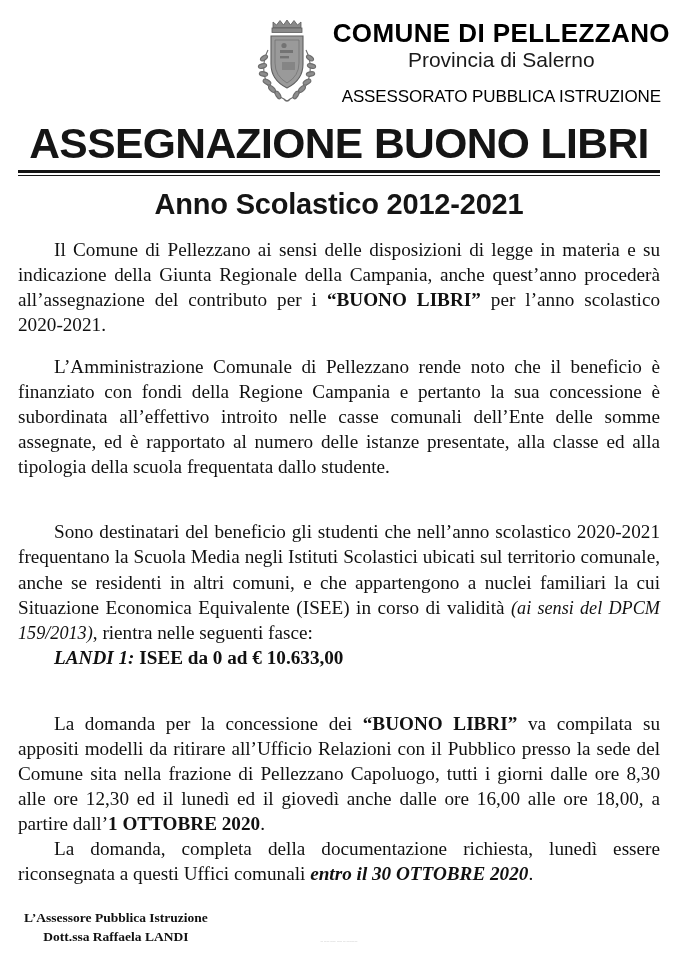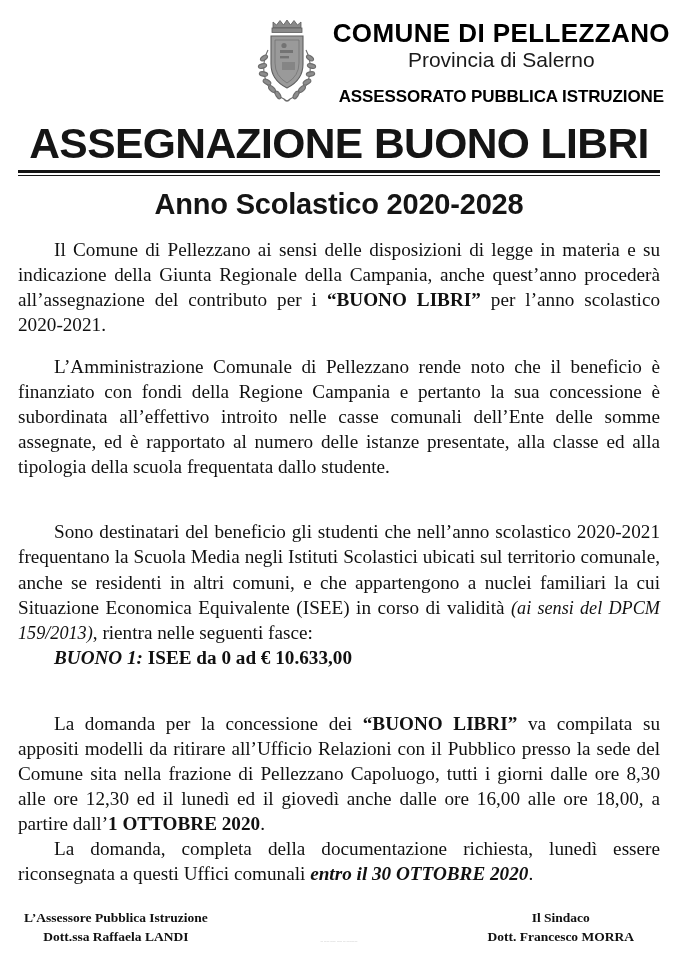--- a/index.html
+++ b/index.html
@@ -45,21 +45,21 @@
     color: #000;
   }
   .lh-prov {
     font-size: 21px;
     font-weight: normal;
     color: #1a1a1a;
     margin-top: 1px;
   }
   .lh-assessorato {
     font-size: 17px;
-    font-weight: bold;
+    font-weight: normal;
     letter-spacing: -0.1px;
     color: #000;
     margin-top: 17px;
   }
 
   
   .title-wrap {
     margin: 12px 18px 0 18px;
   }
   .main-title {
@@ -205,47 +205,43 @@
   <div class="letterhead-text">
     <div class="lh-comune">COMUNE DI PELLEZZANO</div>
     <div class="lh-prov">Provincia di Salerno</div>
     <div class="lh-assessorato">ASSESSORATO PUBBLICA ISTRUZIONE</div>
   </div>
 </div>
 
 <div class="title-wrap">
   <div class="main-title">ASSEGNAZIONE BUONO LIBRI</div>
   <div class="title-rule"></div>
-  <div class="subtitle">Anno Scolastico 2020-2028</div>
+  <div class="subtitle">Anno Scolastico 2012-2021</div>
 </div>
 
 <div class="body-copy">
 
   <p class="para"><span>Il Comune di Pellezzano ai sensi delle disposizioni di legge in materia e su indicazione della Giunta Regionale della Campania, anche quest’anno procederà all’assegnazione del contributo per i </span><b>“BUONO LIBRI”</b><span> per l’anno scolastico 2020-2021.</span></p>
 
   <p class="para">L’Amministrazione Comunale di Pellezzano rende noto che il beneficio è finanziato con fondi della Regione Campania e pertanto la sua concessione è subordinata all’effettivo introito nelle casse comunali dell’Ente delle somme assegnate, ed è rapportato al numero delle istanze presentate, alla classe ed alla tipologia della scuola frequentata dallo studente.</p>
 
   <p class="para tight"><span>Sono destinatari del beneficio gli studenti che nell’anno scolastico 2020-2021 frequentano la Scuola Media negli Istituti Scolastici ubicati sul territorio comunale, anche se residenti in altri comuni, e che appartengono a nuclei familiari la cui Situazione Economica Equivalente (ISEE) in corso di validità </span><i class="small-italic">(ai sensi del DPCM 159/2013)</i><span>, rientra nelle seguenti fasce:</span></p>
 
   <div class="fascia-list">
-    <p class="fascia-line"><span class="fascia-label">BUONO 1:</span><span> ISEE da 0 ad € 10.633,00</span></p>
+    <p class="fascia-line"><span class="fascia-label">LANDI 1:</span><span> ISEE da 0 ad € 10.633,00</span></p>
   </div>
 
   <p class="para tight"><span>La domanda per la concessione dei </span><b>“BUONO LIBRI”</b><span> va compilata su appositi modelli da ritirare all’Ufficio Relazioni con il Pubblico presso la sede del Comune sita nella frazione di Pellezzano Capoluogo, tutti i giorni dalle ore 8,30 alle ore 12,30 ed il lunedì ed il giovedì anche dalle ore 16,00 alle ore 18,00, a partire dall’</span><b>1 OTTOBRE 2020</b><span>.</span></p>
 
   <p class="para"><span>La domanda, completa della documentazione richiesta, lunedì essere riconsegnata a questi Uffici comunali </span><span class="bi">entro il 30 OTTOBRE 2020</span><span>.</span></p>
 
 </div>
 
 <div class="signatures">
   <div class="sig-block sig-left">
     <span class="sig-role">L’Assessore Pubblica Istruzione</span>
     <span class="sig-name">Dott.ssa Raffaela LANDI</span>
   </div>
-  <div class="sig-block sig-right">
-    <span class="sig-role">Il Sindaco</span>
-    <span class="sig-name">Dott. Francesco MORRA</span>
-  </div>
 </div>
 
 <div class="micro-note">
   <div>— —— —— —— — ————</div>
 </div>
 
 </body></html>

